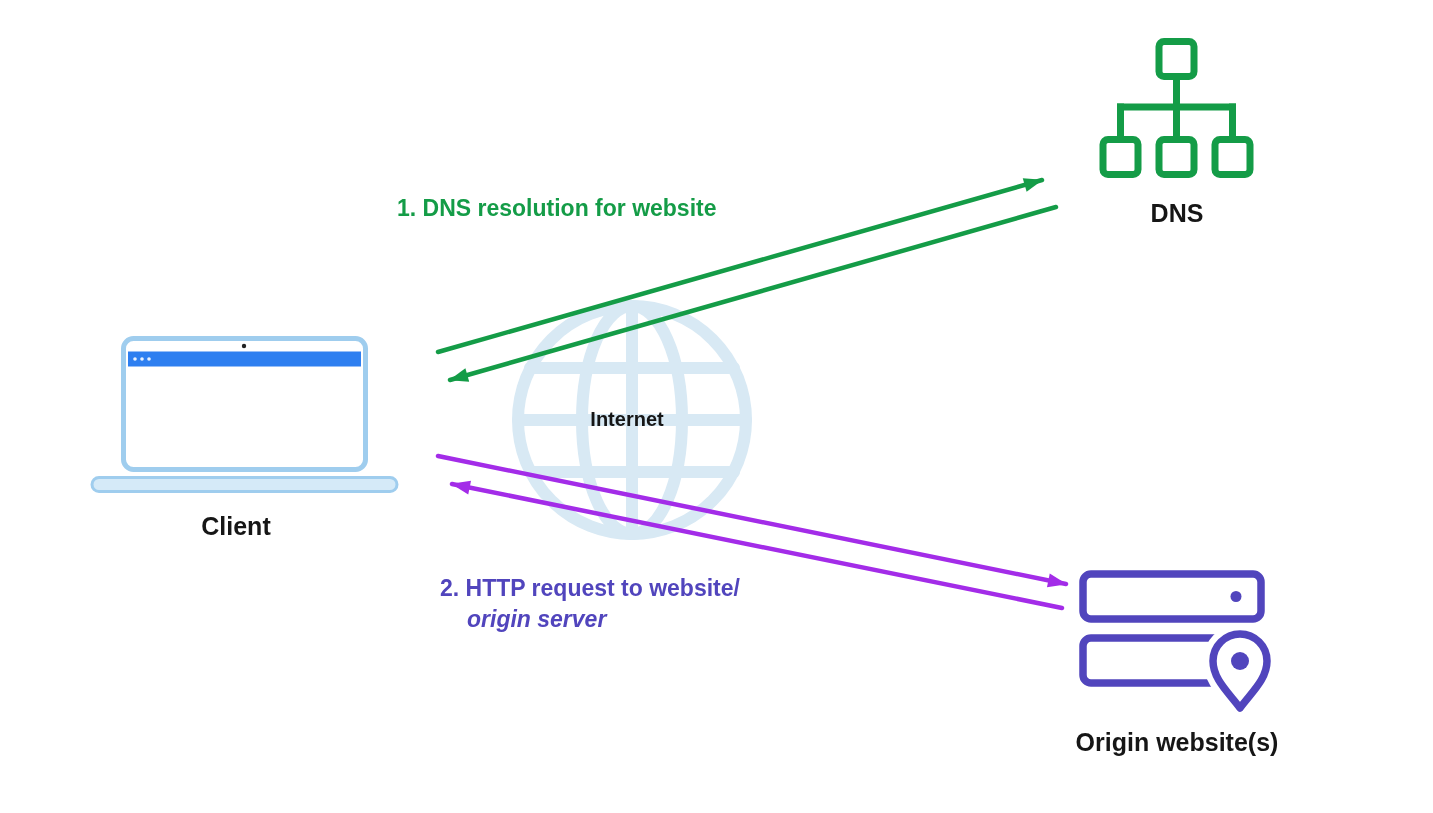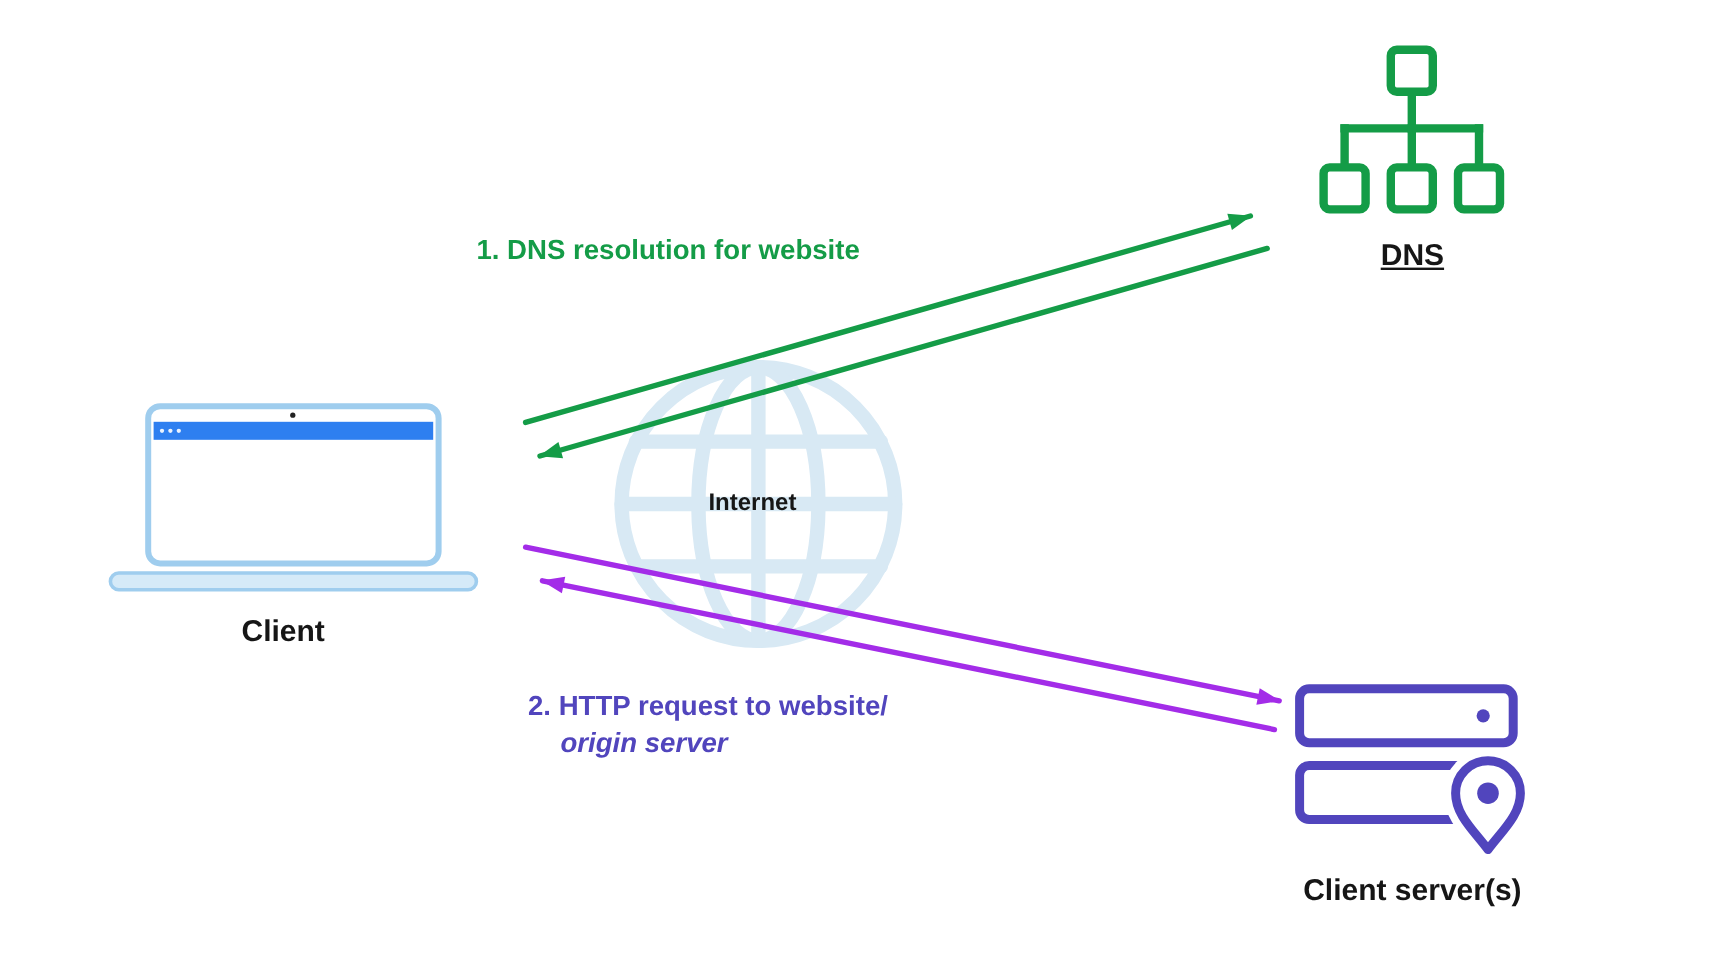--- a/index.html
+++ b/index.html
@@ -117,19 +117,19 @@
 
   <div class="label flow-label green" style="left:397px; top:193px;">1. DNS resolution for website</div>
 
   <div class="label flow-label indigo" style="left:410px; top:573px;margin-left:30px;">
     <span>2. HTTP request to website/</span>
     <span class="flow-line2">origin server</span>
   </div>
 
   <div class="label node-label" style="left:136px; top:512px; width:200px;">Client</div>
 
-  <div class="label node-label" style="left:1097px; top:199px; width:160px;text-decoration:underline;">DNS</div>
+  <div class="label node-label" style="left:1097px; top:199px; width:160px;">DNS</div>
 
   <div class="label node-label" style="left:547px; top:408px; width:160px; font-size:20px;">Internet</div>
 
-  <div class="label node-label" style="left:1047px; top:728px; width:260px;">Client server(s)</div>
+  <div class="label node-label" style="left:1047px; top:728px; width:260px;">Origin website(s)</div>
 
 </div>
 
 </body></html>

